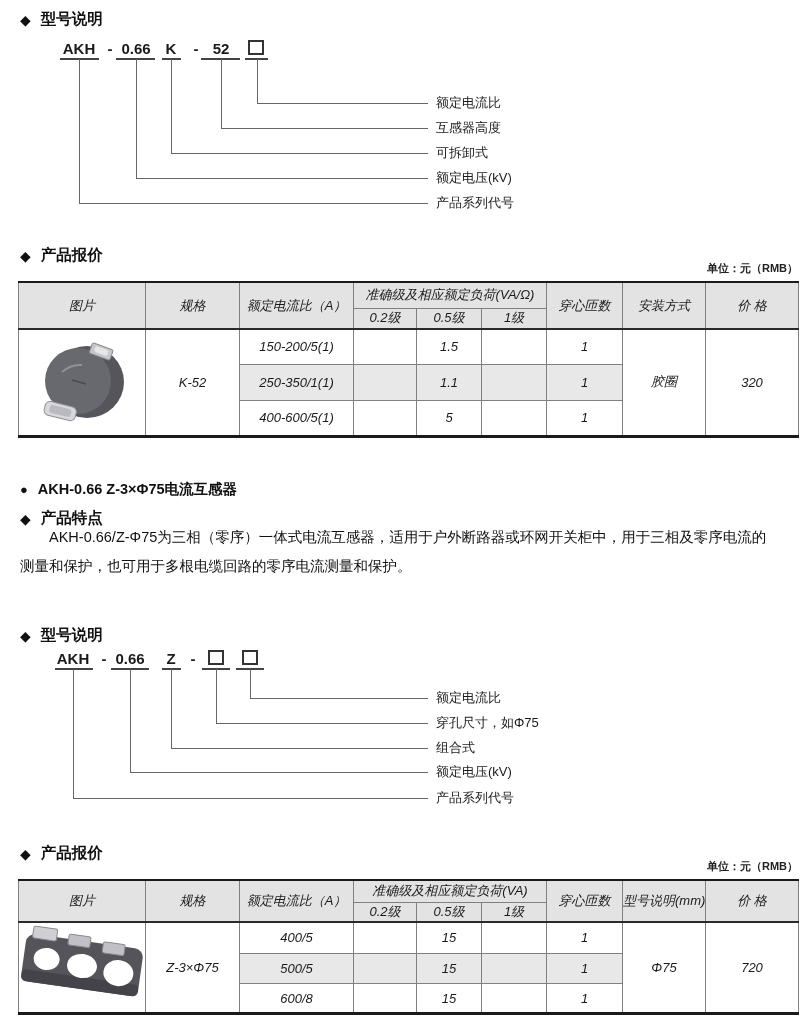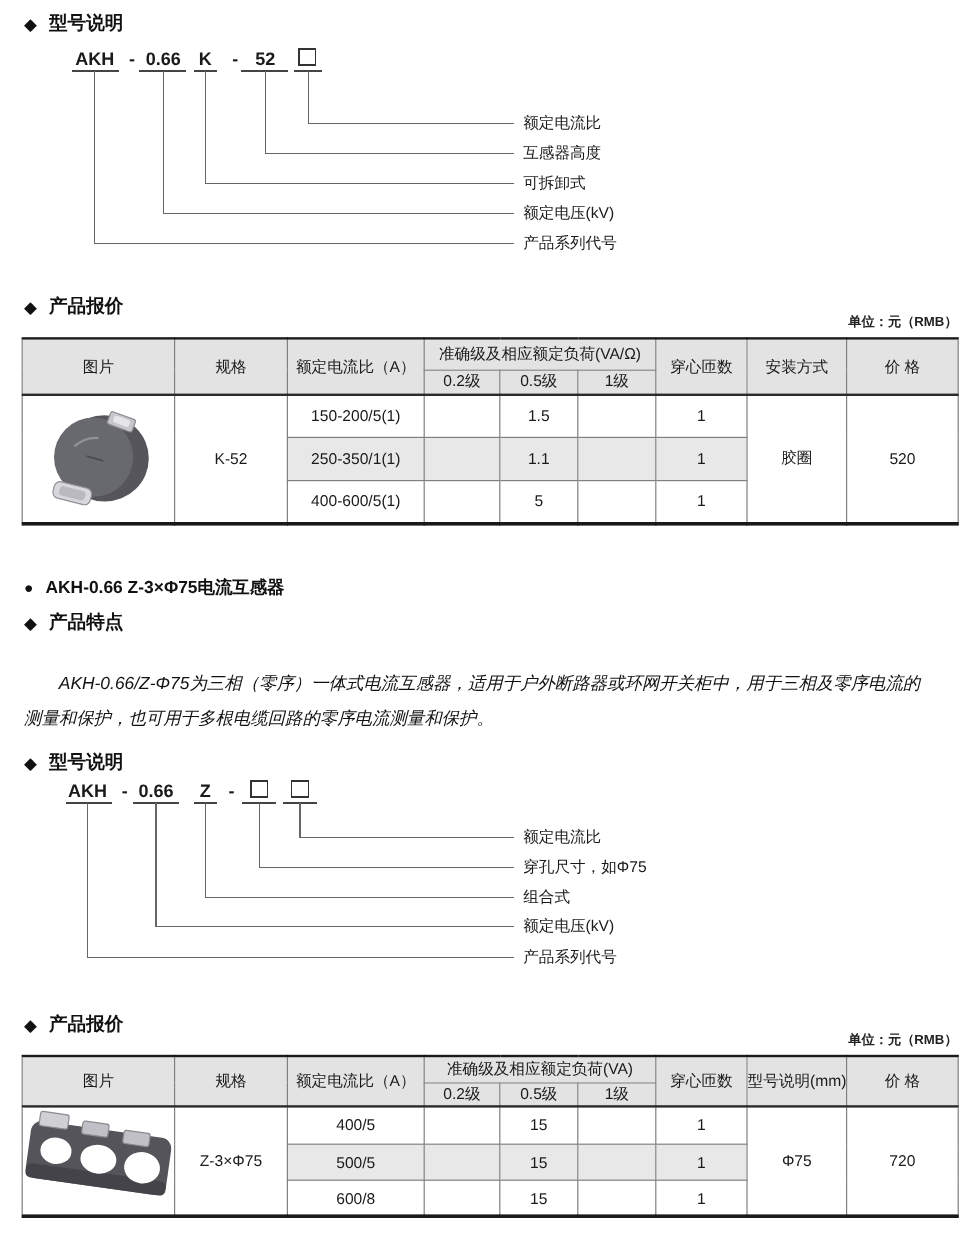--- a/index.html
+++ b/index.html
@@ -18,21 +18,21 @@
   .para{position:absolute;left:20px;width:760px;font-size:14.5px;line-height:29px;
         text-indent:2em;color:#111;}
   
   .diag{position:absolute;left:0;}
   .diag text{font-family:"Liberation Sans","DejaVu Sans",sans-serif;fill:#1a1a1a;}
   .diag .seg{font-size:15px;font-weight:600;}
   .diag .lbl{font-size:13px;}
   .diag line,.diag polyline,.diag rect{shape-rendering:crispEdges;}
   
   .tbl{position:absolute;left:18px;width:780px;border-collapse:collapse;table-layout:fixed;
-       border:1px solid #808080;border-top:2px solid #1a1a1a;border-bottom:3px solid #1a1a1a;}
+       border:1px solid #808080;border-top:2px solid #1a1a1a;border-bottom:3px solid #1a1a1a;font-style:italic;}
   .tbl thead{border-bottom:2px solid #2a2a2a;}
   .tbl th,.tbl td{border:1px solid #808080;text-align:center;vertical-align:middle;
        padding:0;font-size:13px;color:#1a1a1a;white-space:nowrap;overflow:hidden;}
   .tbl th{background:#e3e3e3;font-weight:normal;}
   .tbl tr.shaded td{background:#e8e8e8;}
   .photo-cell{background:#fff !important;}
 </style>
 </head>
 <body>
 
@@ -128,21 +128,21 @@
             </g>
           </svg>
         </td>
         <td rowspan="3">K-52</td>
         <td>150-200/5(1)</td>
         <td></td>
         <td>1.5</td>
         <td></td>
         <td>1</td>
         <td rowspan="3">胶圈</td>
-        <td rowspan="3">520</td>
+        <td rowspan="3">320</td>
       </tr>
       <tr class="shaded" style="height:36px">
         <td>250-350/1(1)</td>
         <td></td>
         <td>1.1</td>
         <td></td>
         <td>1</td>
       </tr>
       <tr style="height:36px">
         <td>400-600/5(1)</td>
@@ -156,21 +156,21 @@
 
   <div class="prod-h" style="top:480px;">
     <span class="bullet">●</span>
     <span>AKH-0.66 Z-3×Φ75电流互感器</span>
   </div>
 
   <div class="sec-h" style="top:508px;">
     <span class="bullet">◆</span>
     <span>产品特点</span>
   </div>
-  <div class="para" style="top:556px;font-style:italic;">AKH-0.66/Z-Φ75为三相（零序）一体式电流互感器，适用于户外断路器或环网开关柜中，用于三相及零序电流的测量和保护，也可用于多根电缆回路的零序电流测量和保护。</div>
+  <div class="para" style="top:523px;">AKH-0.66/Z-Φ75为三相（零序）一体式电流互感器，适用于户外断路器或环网开关柜中，用于三相及零序电流的测量和保护，也可用于多根电缆回路的零序电流测量和保护。</div>
 
   <div class="sec-h" style="top:625px;">
     <span class="bullet">◆</span>
     <span>型号说明</span>
   </div>
 
   <svg class="diag" style="top:645px;" width="800" height="170" viewBox="0 0 800 170">
     <g>
       <text class="seg" x="73" y="19" text-anchor="middle">AKH</text>
       <text class="seg" x="104" y="19" text-anchor="middle">-</text>

